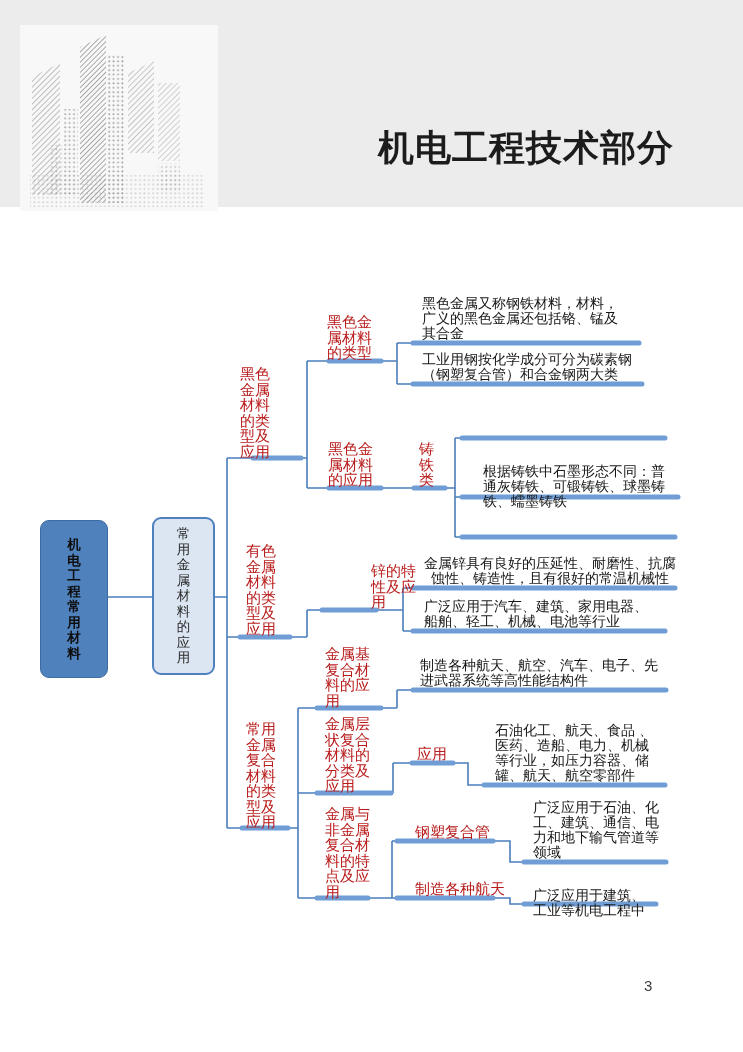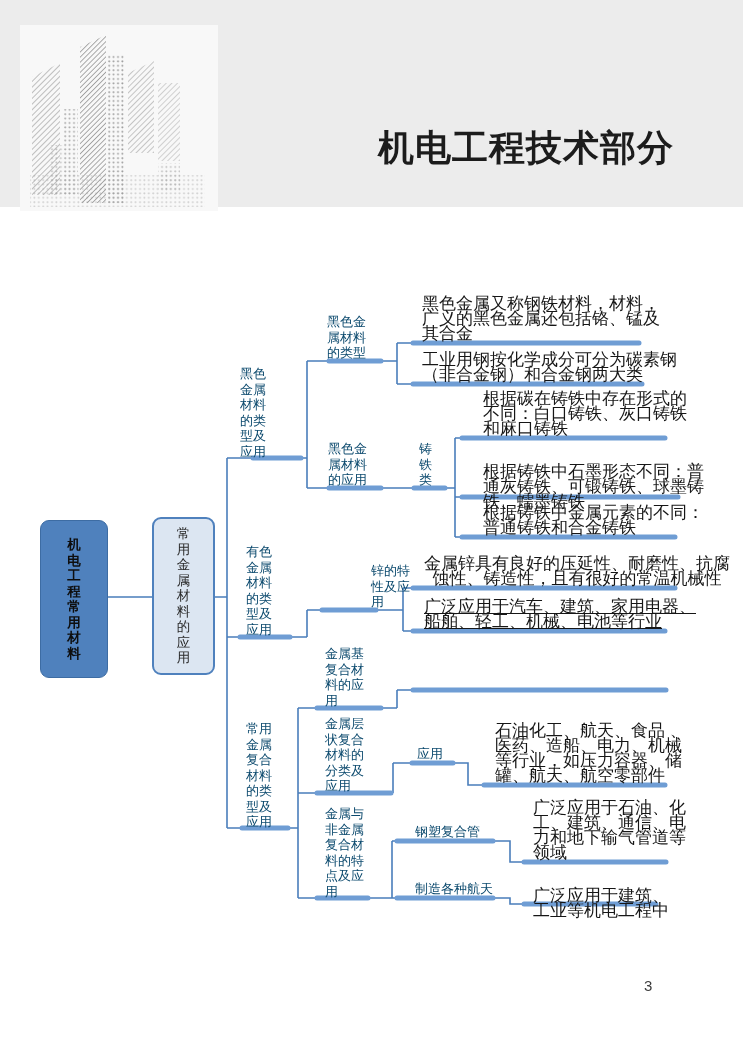--- a/index.html
+++ b/index.html
@@ -13,25 +13,25 @@
   .building-panel { position:absolute; left:20px; top:25px; width:198px; height:186px; background:#f8f8f8; }
   .page-title {
     position:absolute; left:378px; top:126px; width:300px;
     font-size:36px; line-height:44px; font-weight:600; color:#1c1c1c; letter-spacing:1px;
     white-space:nowrap;
   }
   
   .diagram { position:absolute; left:0; top:0; width:743px; height:1052px; }
   .connectors { position:absolute; left:0; top:0; width:743px; height:1052px; pointer-events:none; }
   .lbl {
-    position:absolute; font-size:13px; line-height:15.5px; color:#0c4a6e;
+    position:absolute; font-size:15px; line-height:15.5px; color:#b91c1c;
     white-space:pre-line;
   }
   .leaf {
-    position:absolute; font-size:17px; line-height:15px; color:#161616;
+    position:absolute; font-size:14px; line-height:15px; color:#161616;
     white-space:pre-line;
   }
   .node-box {
     position:absolute; display:flex; align-items:center; justify-content:center;
     border-radius:9px; text-align:center;
   }
   .node-root {
     left:40px; top:520px; width:68px; height:158px;
     background:#4f81bd; border:1px solid #3d6ca3;
     font-size:13.5px; line-height:15.5px; font-weight:700; color:#0e0e0e; white-space:pre-line;
@@ -152,61 +152,58 @@
 的类
 型及
 应用</div>
     <div class="lbl" style="left:327px; top:314px;">黑色金
 属材料
 的类型</div>
     <div class="leaf" style="left:422px; top:296px;">黑色金属又称钢铁材料，材料，
 广义的黑色金属还包括铬、锰及
 其合金</div>
     <div class="leaf" style="left:422px; top:352px;">工业用钢按化学成分可分为碳素钢
-（非合金钢）和合金钢两大类</div>
+（钢塑复合管）和合金钢两大类</div>
     <div class="lbl" style="left:328px; top:441px;">黑色金
 属材料
 的应用</div>
     <div class="lbl" style="left:419px; top:441px;">铸
 铁
 类</div>
-    <div class="leaf" style="left:483px; top:391px;">根据碳在铸铁中存在形式的
-不同：白口铸铁、灰口铸铁
-和麻口铸铁</div>
     <div class="leaf" style="left:483px; top:450px;margin-top:14px;">根据铸铁中石墨形态不同：普
 通灰铸铁、可锻铸铁、球墨铸
 铁、蠕墨铸铁</div>
-    <div class="leaf" style="left:483px; top:505px;">根据铸铁中金属元素的不同：
-普通铸铁和合金铸铁</div>
 
     <div class="lbl" style="left:246px; top:545px;font-family:Liberation Mono, monospace;">有色
 金属
 材料
 的类
 型及
 应用</div>
     <div class="lbl" style="left:328px; top:563px;margin-left:43px;">锌的特
 性及应
 用</div>
     <div class="leaf" style="left:424px; top:556px;text-align:center;">金属锌具有良好的压延性、耐磨性、抗腐
 蚀性、铸造性，且有很好的常温机械性</div>
-    <div class="leaf" style="left:424px; top:599px;text-decoration:underline;">广泛应用于汽车、建筑、家用电器、
+    <div class="leaf" style="left:424px; top:599px;">广泛应用于汽车、建筑、家用电器、
 船舶、轻工、机械、电池等行业</div>
 
     <div class="lbl" style="left:246px; top:721px;">常用
 金属
 复合
 材料
 的类
 型及
 应用</div>
     <div class="lbl" style="left:325px; top:646px;">金属基
 复合材
 料的应
 用</div>
+    <div class="leaf" style="left:420px; top:658px;">制造各种航天、航空、汽车、电子、先
+进武器系统等高性能结构件</div>
     <div class="lbl" style="left:325px; top:716px;">金属层
 状复合
 材料的
 分类及
 应用</div>
     <div class="lbl" style="left:417px; top:746px;">应用</div>
     <div class="leaf" style="left:495px; top:723px;">石油化工、航天、食品 、
 医药、造船、电力、机械
 等行业，如压力容器、储
 罐、航天、航空零部件</div>

